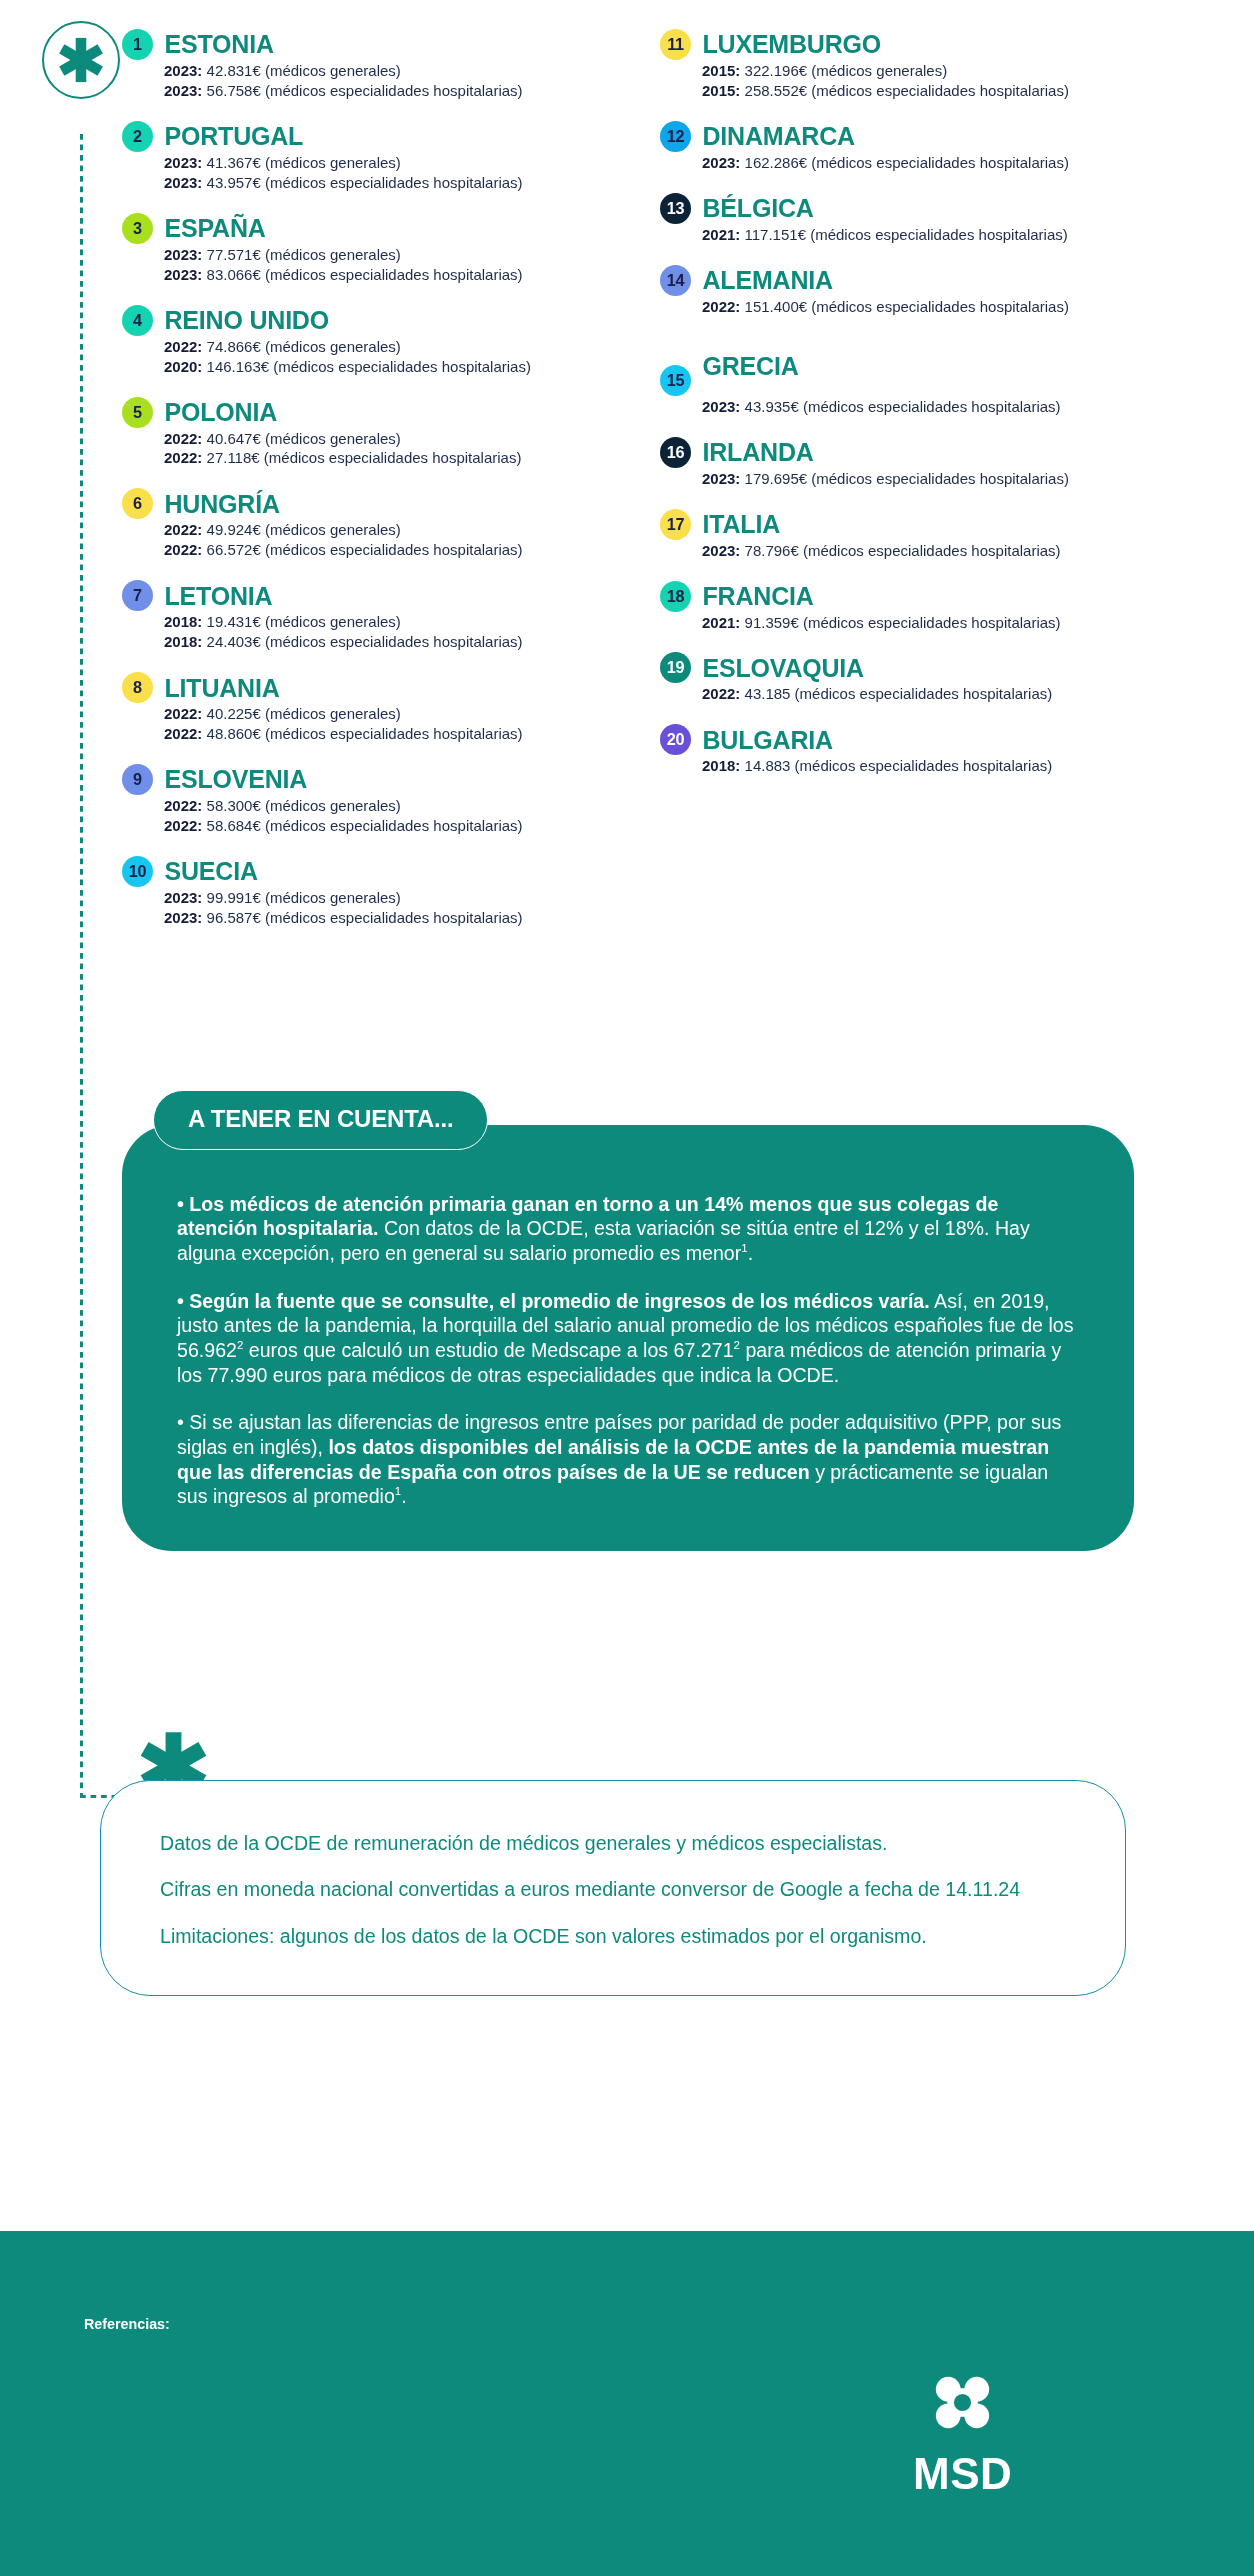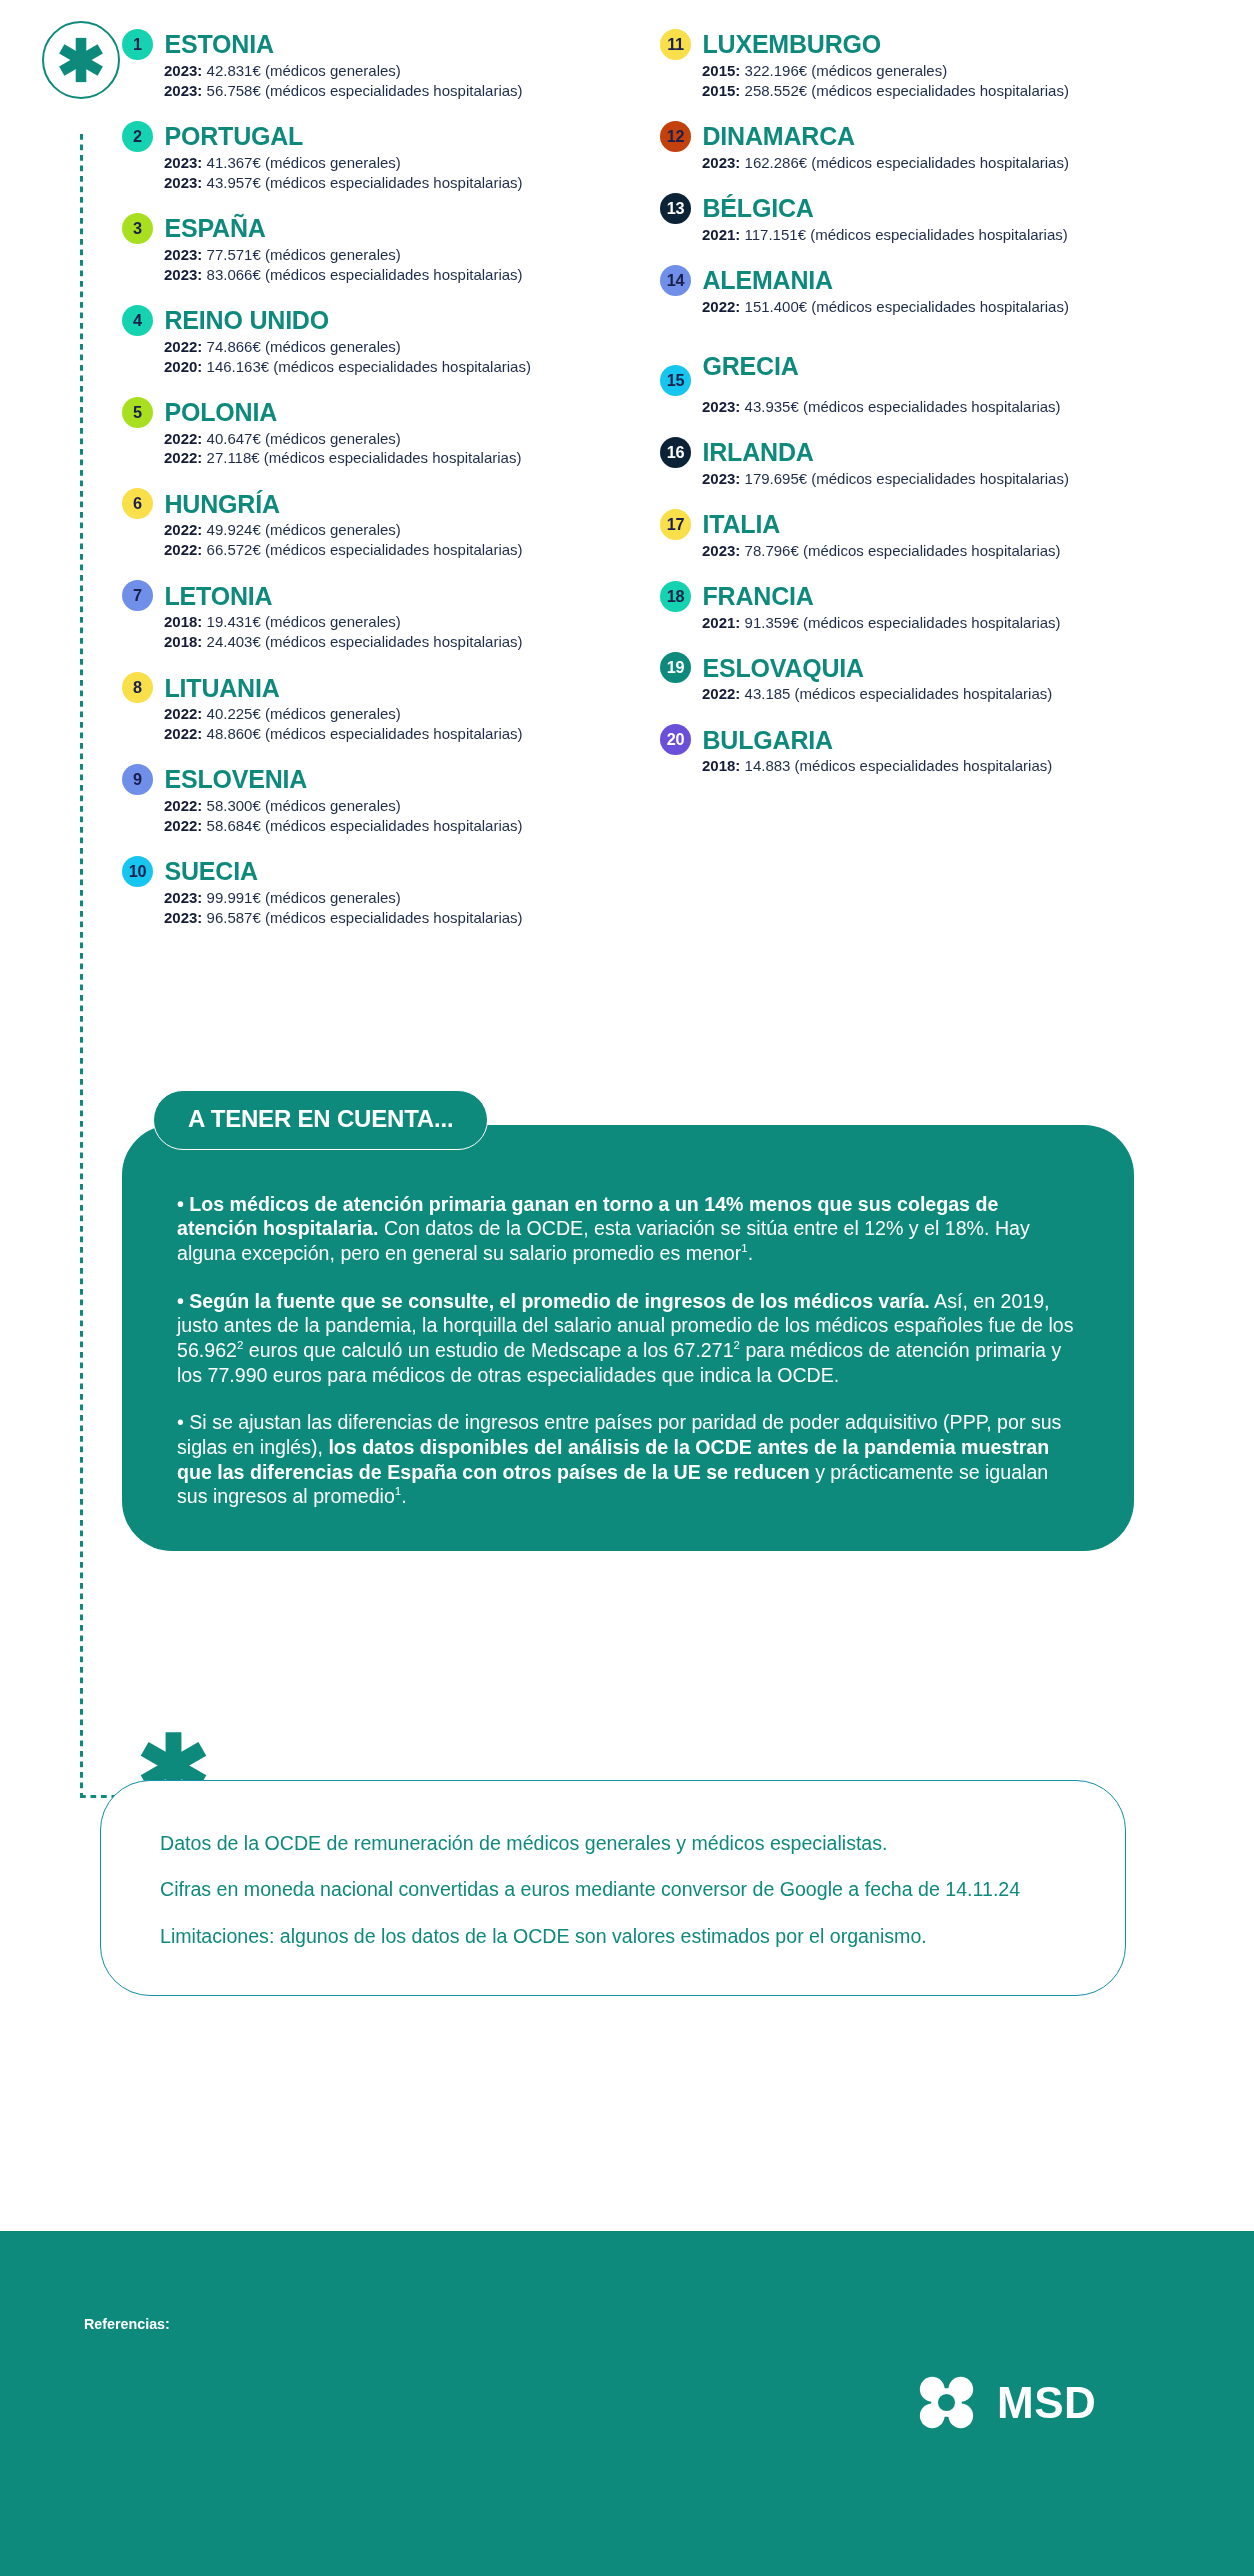--- a/index.html
+++ b/index.html
@@ -181,20 +181,21 @@
     color: #ffffff;
     font-size: 13.4px;
     line-height: 1.62;
   }
   .msd {
     position: absolute;
     left: 913px; top: 142px;
     display: flex;
     align-items: center;
     gap: 17px;
+    flex-direction: column;
   }
   .msd-word {
     color: #ffffff;
     font-size: 44px;
     font-weight: bold;
     letter-spacing: 0.5px;
   }
 </style>
 </head>
 <body>
@@ -323,21 +324,21 @@
             <div class="badge" style="background: rgb(249, 224, 74);">11</div>
             <div class="country">LUXEMBURGO</div>
           </div>
           <div class="rows">
             <div class="row"><span class="yr">2015:</span><span> 322.196€ (médicos generales)</span></div>
             <div class="row"><span class="yr">2015:</span><span> 258.552€ (médicos especialidades hospitalarias)</span></div>
           </div>
         </div>
         <div class="entry">
           <div class="entry-head">
-            <div class="badge" style="background: #c2410c;">12</div>
+            <div class="badge" style="background: #0ea5e9;">12</div>
             <div class="country">DINAMARCA</div>
           </div>
           <div class="rows">
             <div class="row"><span class="yr">2023:</span><span> 162.286€ (médicos especialidades hospitalarias)</span></div>
           </div>
         </div>
         <div class="entry">
           <div class="entry-head">
             <div class="badge dark" style="background: rgb(12, 34, 54);">13</div>
             <div class="country">BÉLGICA</div>

